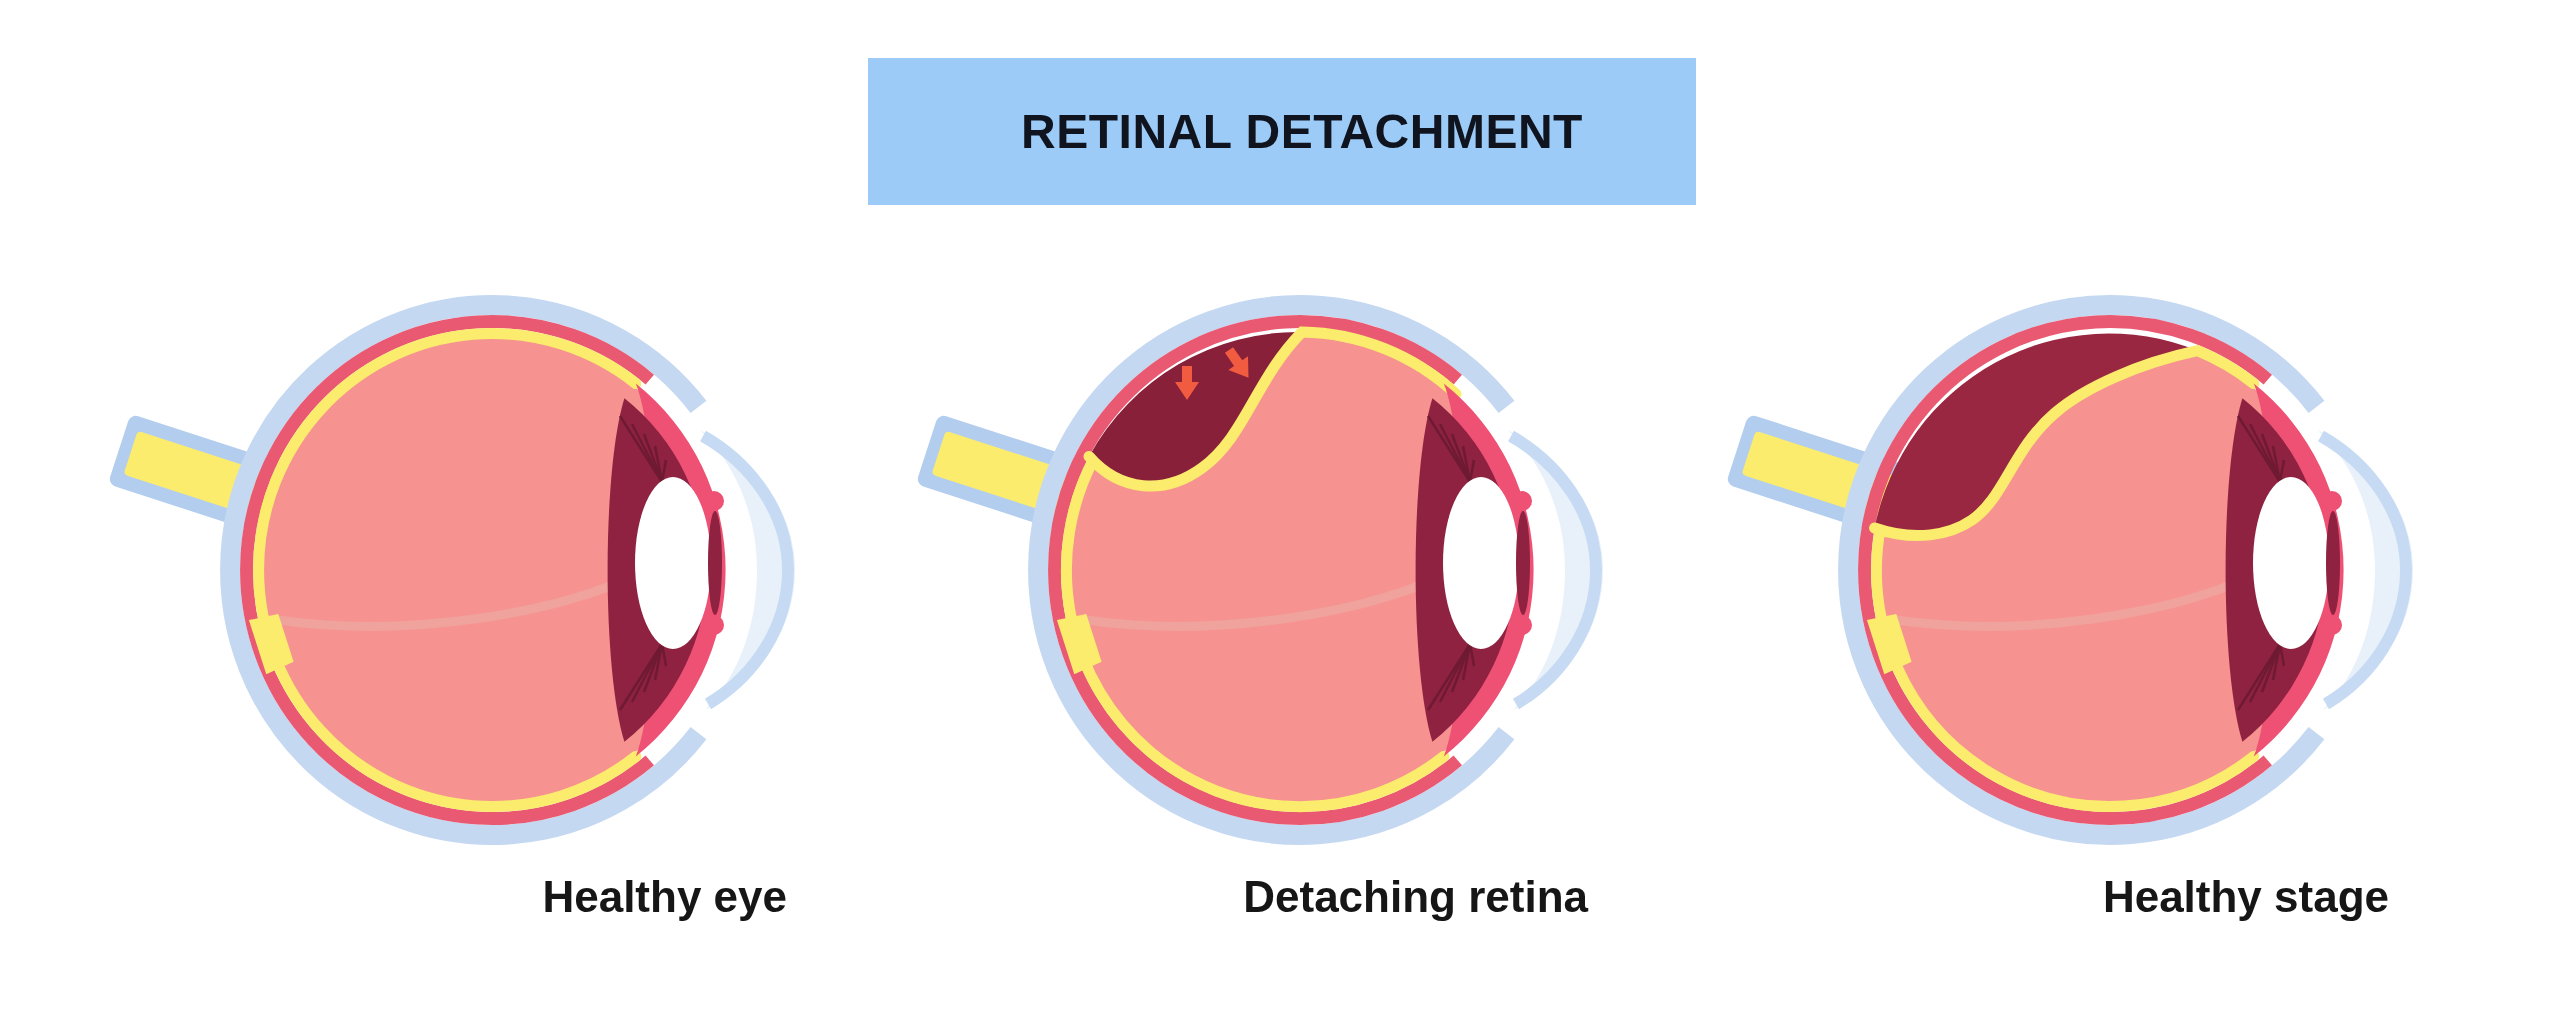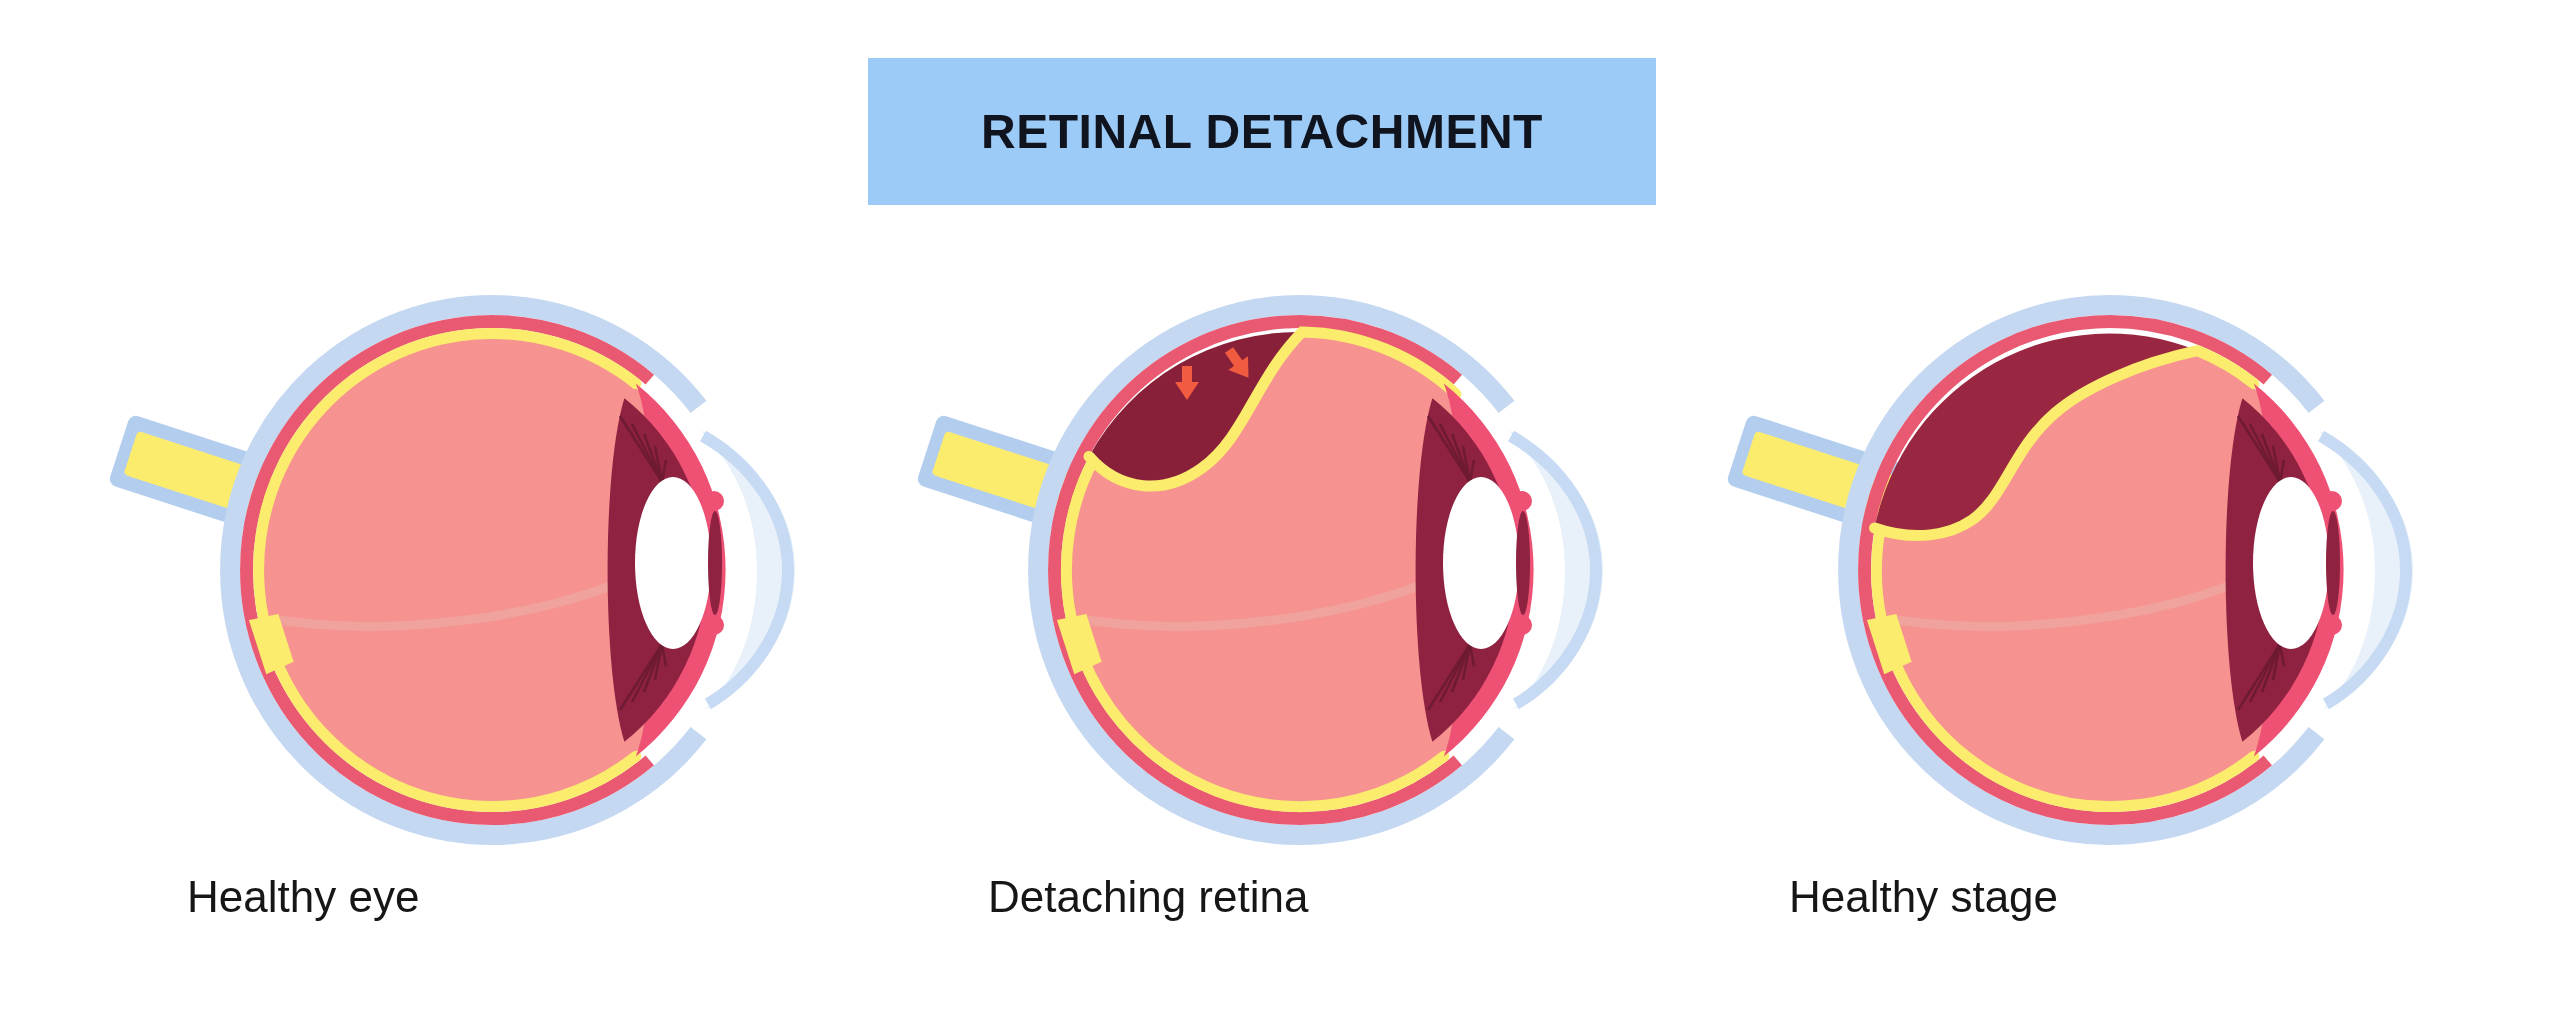--- a/index.html
+++ b/index.html
@@ -2,33 +2,33 @@
 <html><head>
 <meta charset="utf-8">
 <style>
   html,body{margin:0;padding:0;}
   body{
     width:2560px;height:1031px;background:#ffffff;position:relative;overflow:hidden;
     font-family:"Liberation Sans", sans-serif;
   }
   .title-banner{
     position:absolute;left:868px;top:58px;width:788px;height:147px;
-    background:#9dcbf7;display:flex;align-items:center;justify-content:center;
+    background:#9dcbf7;display:flex;align-items:center;justify-content:center;padding-left:40px;
   }
   .title-banner h1{
     margin:0;font-size:48px;font-weight:700;letter-spacing:0.5px;color:#10141f;
     font-family:"Liberation Sans", sans-serif;
   }
   .eye-slot{position:absolute;top:220px;width:810px;height:700px;}
   #eye-slot-0{left:42px;}
   #eye-slot-1{left:850px;}
   #eye-slot-2{left:1660px;}
   .panel-label{
-    position:absolute;top:872px;width:600px;text-align:left;
-    font-size:44px;font-weight:400;color:#161616;
+    position:absolute;top:872px;width:600px;text-align:right;
+    font-size:44px;font-weight:700;color:#161616;
   }
   #label-0{left:187px;}
   #label-1{left:988px;}
   #label-2{left:1789px;}
 </style>
 </head>
 <body>
 
 <div class="title-banner">
   <h1>RETINAL DETACHMENT</h1>

